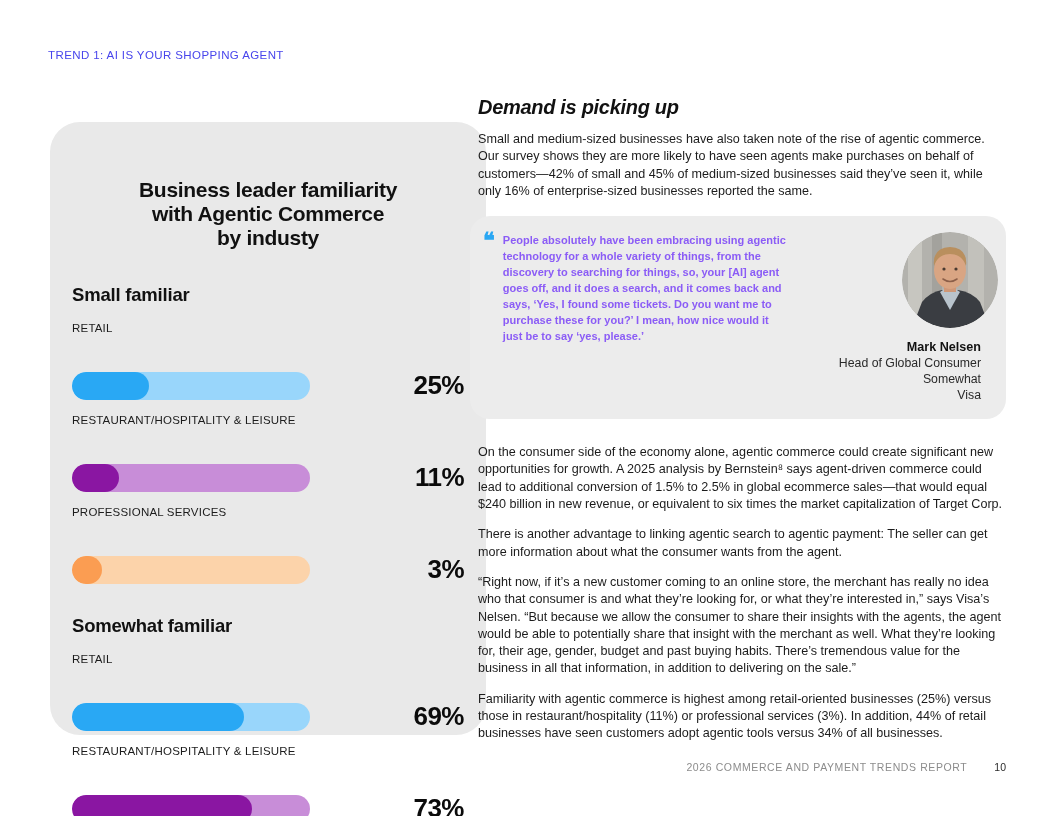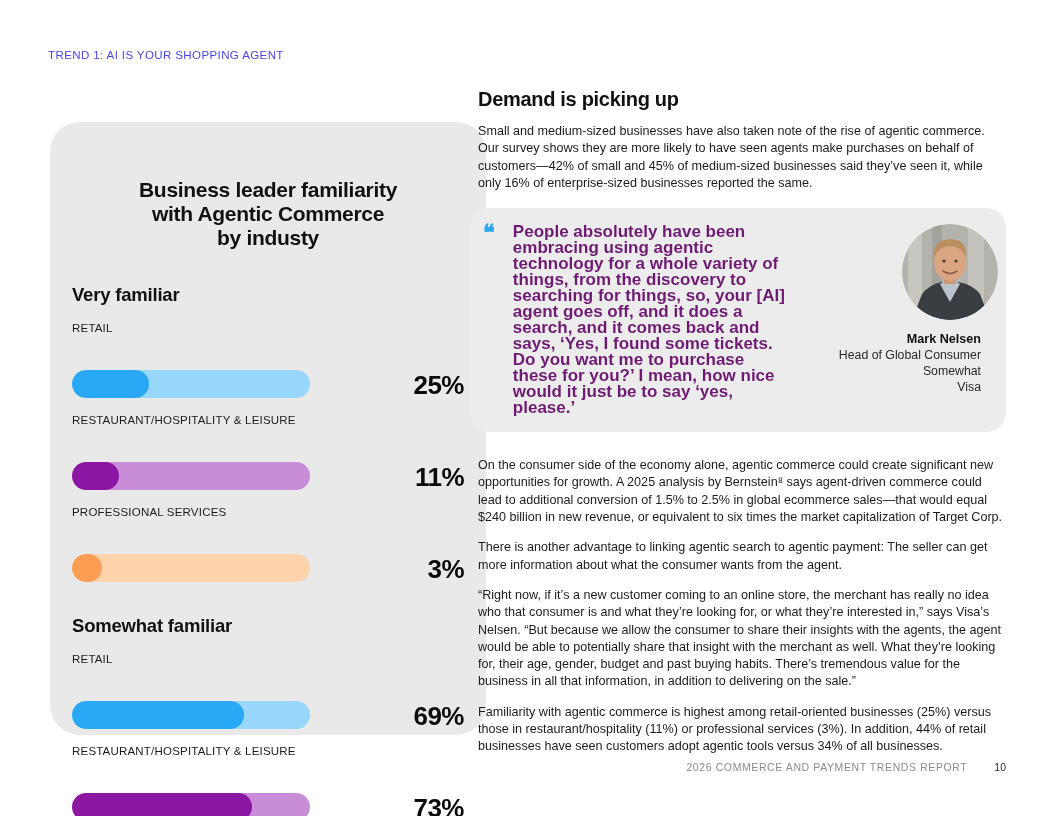--- a/index.html
+++ b/index.html
@@ -22,48 +22,48 @@
     text-align:center;white-space:pre-line;color:#111;margin:0 0 34px 0;
   }
   .chart-section{margin-bottom:30px;}
   .section-heading{
     font-size:18.5px;font-weight:700;letter-spacing:-.2px;color:#111;margin:0 0 16px 0;
   }
   .bar-row{margin-bottom:13px;}
   .bar-label{
     font-size:11.5px;letter-spacing:.2px;color:#1c1c1c;margin-bottom:7px;
   }
-  .bar-line{display:flex;align-items:flex-start;margin-top:36px;}
+  .bar-line{display:flex;align-items:center;margin-top:36px;}
   .bar-track{
     width:238px;height:28px;border-radius:14px;overflow:hidden;flex:none;
   }
   .bar-fill{height:100%;border-radius:14px;}
   .bar-value{
     flex:1;text-align:right;font-size:26px;font-weight:800;letter-spacing:-.5px;color:#0b0b0b;
   }
   
   .right-col{position:absolute;left:478px;top:80px;width:528px;}
   .article-heading{
-    font-size:20px;font-weight:700;letter-spacing:-.3px;color:#111;margin:8px 0 12px 0;
+    font-size:20px;font-weight:700;letter-spacing:-.3px;color:#111;margin:16px 0 12px 0;font-style:italic;
   }
   .right-col p{
     font-size:12.6px;line-height:17.3px;color:#1c1c1c;margin:0 0 13px 0;
   }
   
   .quote-card{
     margin:16px 0 25px -8px;width:536px;box-sizing:border-box;
     background:#ececec;border-radius:20px;padding:16px 0 16px 13px;
     display:flex;align-items:flex-start;min-height:181px;
   }
   .quote-icon{
     color:#2aa7f3;font-size:22px;line-height:16px;font-weight:700;flex:none;
     margin-top:1px;
   }
   .quote-text{
-    width:300px;margin-left:18px;font-size:17px;line-height:16px;font-weight:700;color:#701a75;
+    width:300px;margin-left:8px;font-size:11px;line-height:16px;font-weight:700;color:#8b5cf6;
   }
   .quote-person{
     margin-left:auto;display:flex;flex-direction:column;align-items:flex-end;
     padding-right:8px;
   }
   .avatar{
     width:96px;height:96px;border-radius:50%;overflow:hidden;display:block;flex:none;
   }
   .attribution{padding-right:17px;text-align:right;margin-top:11px;}
   .attr-name{font-size:12.6px;font-weight:700;color:#111;line-height:16px;}
@@ -81,21 +81,21 @@
 <body>
 
 <div class="trend-label">TREND 1: AI IS YOUR SHOPPING AGENT</div>
 
 <div class="chart-card">
   <h3 class="chart-title">Business leader familiarity
 with Agentic Commerce
 by industy</h3>
 
   <div class="chart-section">
-    <div class="section-heading">Very familiar</div>
+    <div class="section-heading">Small familiar</div>
 
     <div class="bar-row">
       <div class="bar-label">RETAIL</div>
       <div class="bar-line">
         <div class="bar-track" style="background: rgb(153, 214, 251);">
             <div class="bar-fill" style="background: rgb(41, 168, 244); width: 32.5%;"></div>
           </div>
         <div class="bar-value">25%</div>
       </div>
     </div>

